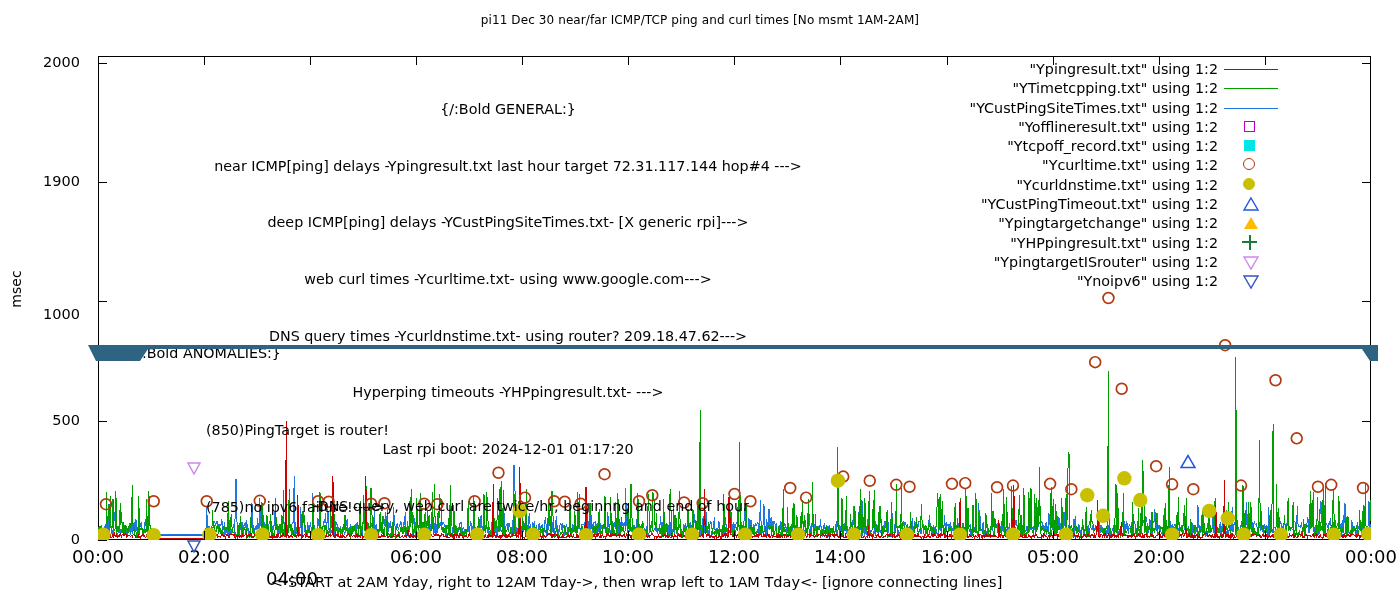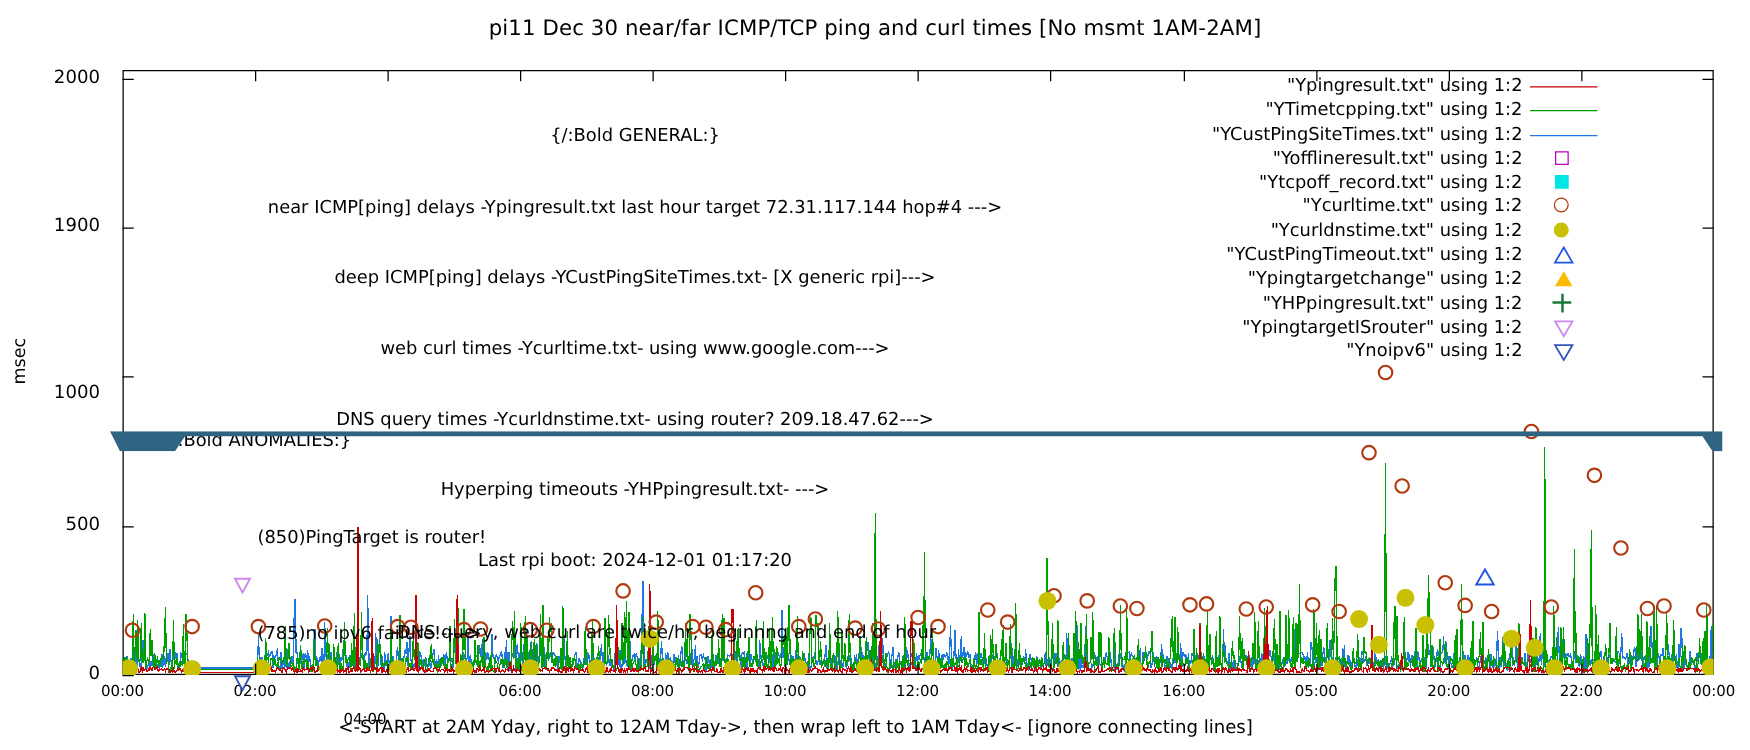--- a/index.html
+++ b/index.html
@@ -1,26 +1,26 @@
 <!DOCTYPE html>
 <html><head>
 <meta charset="utf-8">
 <style>
   html,body{margin:0;padding:0;background:#ffffff;}
   body{width:1400px;height:600px;position:relative;overflow:hidden;
        font-family:"DejaVu Sans","Liberation Sans",sans-serif;color:#000;}
   .abs{position:absolute;}
-  #title{left:0;top:13px;width:1400px;text-align:center;font-size:17px;letter-spacing:.1px;}
+  #title{left:0;top:13px;width:1400px;text-align:center;font-size:12px;letter-spacing:.1px;}
   #plotframe{left:98px;top:56px;width:1273px;height:484px;border:1.3px solid #000;box-sizing:border-box;}
   #ylabel{left:-14px;top:281px;width:60px;text-align:center;font-size:14px;
           transform:rotate(-90deg);transform-origin:center center;}
   .ytick{position:absolute;right:1408px;width:70px;text-align:right;font-size:14.5px;}
   .ytickmark{position:absolute;left:98px;width:9px;height:0;border-top:1.3px solid #000;}
   .ytickmark.r{left:1362px;}
-  .xtick{position:absolute;top:546px;width:80px;margin-left:-40px;text-align:center;font-size:12px;}
+  .xtick{position:absolute;top:546px;width:80px;margin-left:-40px;text-align:center;font-size:18px;}
   .xtickmark{position:absolute;top:531px;width:0;height:9px;border-left:1.3px solid #000;}
   .xtickmark.t{top:56px;}
   #xcaption{left:0;top:574px;width:1273px;text-align:center;font-size:14.5px;}
 
   
   #annot{left:128px;top:62px;width:760px;font-size:14.3px;line-height:18.9px;white-space:pre;}
   #annot div{height:18.9px;text-align:center;}
   #anom{left:128px;top:305px;width:520px;font-size:14.3px;line-height:19.3px;white-space:pre;}
   #anom div{height:19.3px;position:relative;}
   .anomtxt{position:absolute;left:78px;top:0;white-space:pre;}

